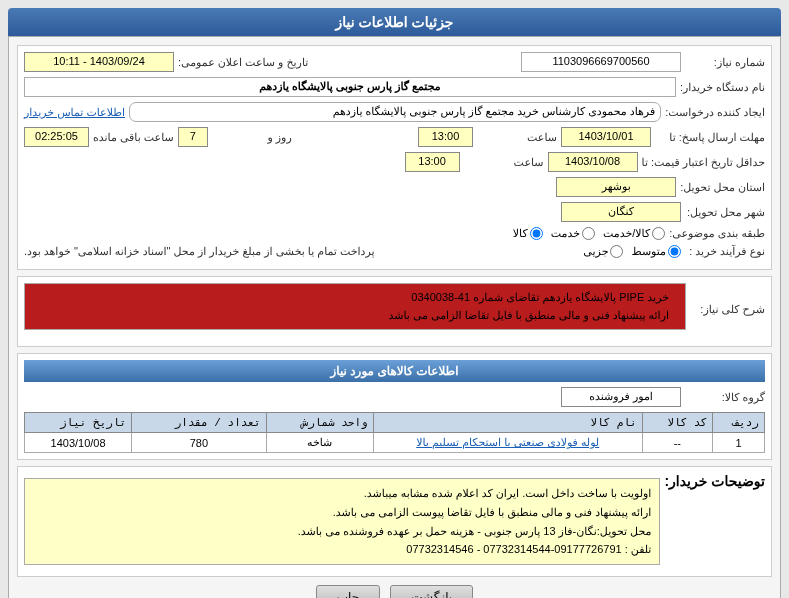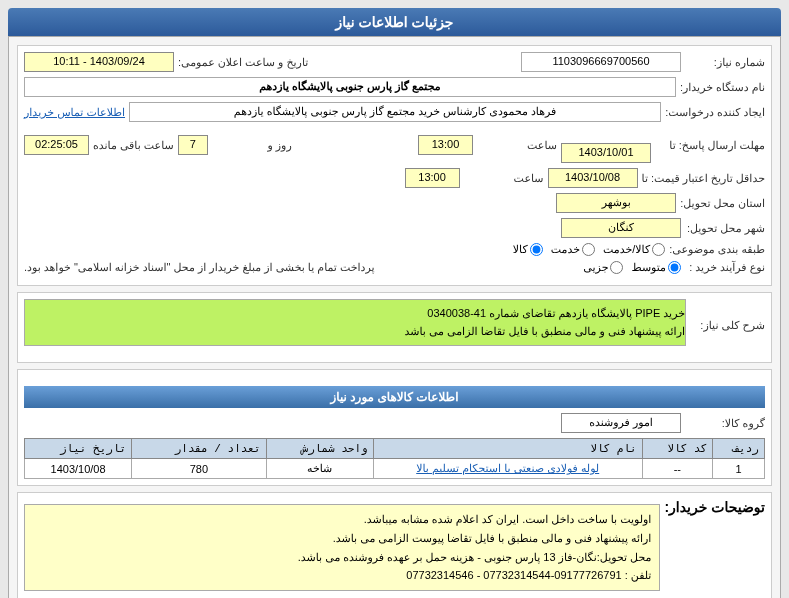--- a/index.html
+++ b/index.html
@@ -80,26 +80,25 @@
       font-size: 11px;
     }
     .section-header {
       background: linear-gradient(to bottom, #6a9fd8, #3a6fa8);
       color: white;
       text-align: center;
       padding: 4px;
       font-size: 12px;
       font-weight: bold;
       margin-bottom: 5px;
-      margin-top: 10px;
     }
     .description-box {
-      background: #bef264;
-      border: 1px solid #aaa;
-      padding: 5px 0;
+      background: #b91c1c;
+      border: 1px solid #aaa;
+      padding: 5px 16px;
       font-size: 11px;
       line-height: 1.6;
       margin-bottom: 5px;
     }
     .table-section {
       margin-top: 5px;
     }
     .data-table {
       width: 100%;
       border-collapse: collapse;
@@ -180,27 +179,27 @@
         <div class="input-box yellow-bg" style="width:150px;">1403/09/24 - 10:11</div>
       </div>
 
       <div class="form-row">
         <span class="field-label">نام دستگاه خریدار:</span>
         <div class="field-value" style="flex:1; text-align:center;font-weight:bold;">مجتمع گاز پارس جنوبی  پالایشگاه یازدهم</div>
       </div>
 
       <div class="form-row">
         <span class="field-label">ایجاد کننده درخواست:</span>
-        <div class="field-value" style="flex:1; text-align:center;">فرهاد محمودی کارشناس خرید مجتمع گاز پارس جنوبی  پالایشگاه یازدهم</div>
+        <div class="field-value" style="flex:1; text-align:right;border-radius:7px;">فرهاد محمودی کارشناس خرید مجتمع گاز پارس جنوبی  پالایشگاه یازدهم</div>
         <span class="link-blue">اطلاعات تماس خریدار</span>
       </div>
 
       <div class="form-row">
         <span class="field-label" style="min-width:110px;">مهلت ارسال پاسخ: تا</span>
-        <div class="input-box yellow-bg" style="width:90px;margin-top:16px;">1403/10/01</div>
+        <div class="input-box yellow-bg" style="width:90px;">1403/10/01</div>
         <span class="field-label">ساعت</span>
         <div class="input-box yellow-bg" style="width:55px;">13:00</div>
         <div style="flex:1;"></div>
         <span class="field-label">روز و</span>
         <div class="input-box yellow-bg" style="width:30px;">7</div>
         <span class="field-label">ساعت باقی مانده</span>
         <div class="input-box yellow-bg" style="width:65px;">02:25:05</div>
       </div>
 
       <div class="form-row">

